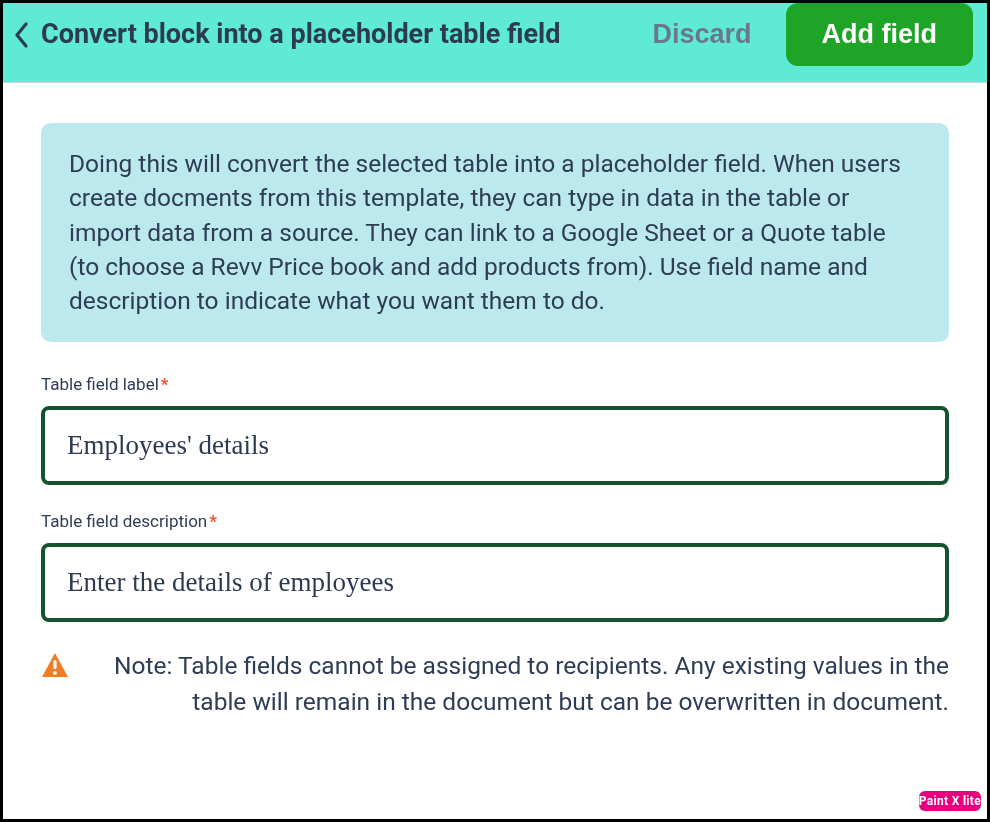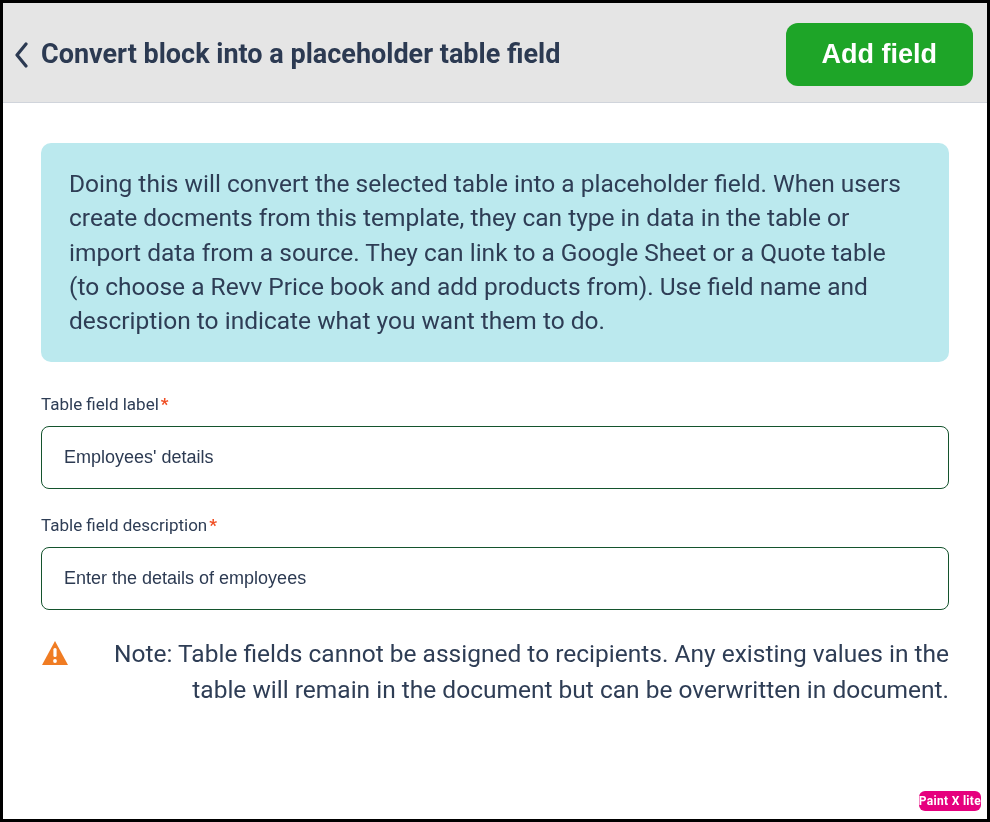--- a/index.html
+++ b/index.html
@@ -11,24 +11,24 @@
       width: 990px;
       height: 822px;
       font-family: -apple-system, BlinkMacSystemFont, "Segoe UI", Roboto, Helvetica, Arial, sans-serif;
       background: #fff;
       border: 3px solid #000;
       display: flex;
       flex-direction: column;
       position: relative;
     }
     .header {
-      background: #e5e5e5;
+      background: #5eead4;
       display: flex;
       align-items: center;
-      padding: 20px 14px 16px 6px;
+      padding: 0 14px 16px 6px;
       gap: 8px;
       border-bottom: 1px solid #d0d4db;
     }
     .back-btn {
       display: flex;
       align-items: center;
       justify-content: center;
       width: 24px;
       height: 40px;
       cursor: pointer;
@@ -93,27 +93,27 @@
       margin-bottom: 12px;
       display: block;
     }
     .required-star {
       color: #f04e23;
       font-weight: 700;
       margin-left: 2px;
     }
     .text-input {
       width: 100%;
-      font-size: 18px;
+      font-size: 27px;
       color: #2c3a52;
       padding: 20px 22px;
-      border: 1px solid #14532d;
+      border: 4px solid #14532d;
       border-radius: 8px;
       outline: none;
-      font-family: Liberation Sans, sans-serif;
+      font-family: Liberation Serif, serif;
     }
     .note-row {
       display: flex;
       align-items: flex-start;
       gap: 16px;
       margin-top: 14px;
     }
     .warn-icon {
       flex-shrink: 0;
       width: 28px;
@@ -143,20 +143,21 @@
 <body>
 
 <div class="header">
   <div class="back-btn">
     <svg viewBox="0 0 14 26">
       <path d="M12 2 L3 13 L12 24" stroke="#2c3a52" stroke-width="3.2" fill="none" stroke-linecap="round" stroke-linejoin="round"></path>
     </svg>
   </div>
   <div class="title">Convert block into a placeholder table field</div>
   <div class="actions">
+    <button class="discard-btn">Discard</button>
     <button class="add-btn">Add field</button>
   </div>
 </div>
 
 <div class="content">
 
   <div class="info-box">Doing this will convert the selected table into a placeholder field. When users create docments from this template, they can type in data in the table or import data from a source. They can link to a Google Sheet or a Quote table (to choose a Revv Price book and add products from). Use field name and description to indicate what you want them to do.</div>
 
   <div class="field-group">
     <label class="field-label">

